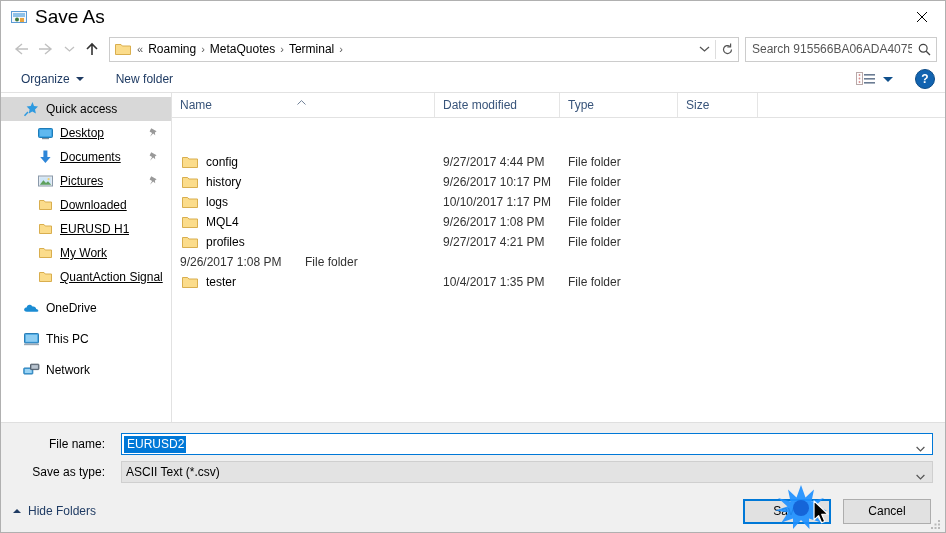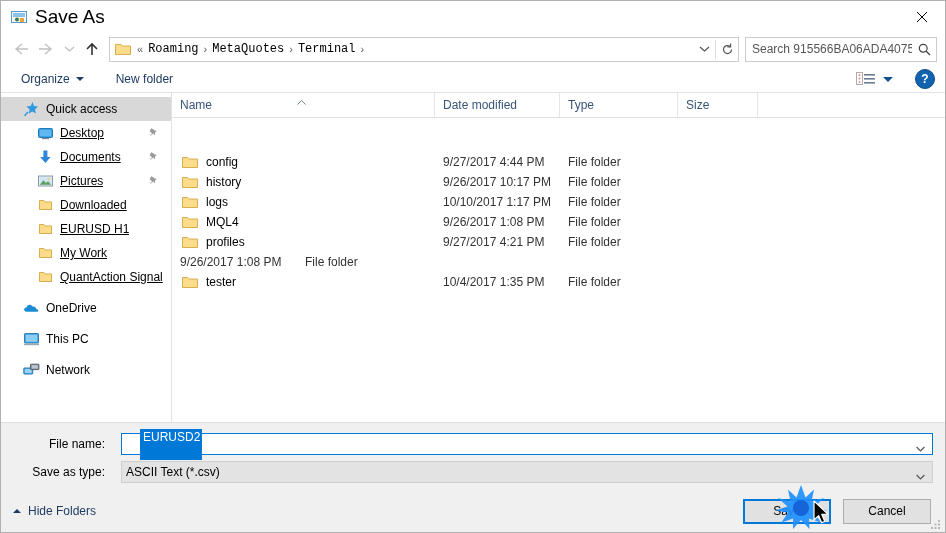--- a/index.html
+++ b/index.html
@@ -93,21 +93,20 @@
     align-items: center;
     flex: 1 1 auto;
     min-width: 0;
     overflow: hidden;
     font-size: 12px;
     color: #000;
     white-space: nowrap;
   }
   .crumb {
     padding: 1px 3px;
-    font-family: Liberation Mono, monospace;
   }
   .crumb-sep {
     color: #5a5a5a;
     padding: 0 2px;
     font-size: 11px;
   }
   .addr-right {
     display: flex; align-items: center; flex: none;
   }
   .addr-chevron, .addr-refresh {
@@ -343,22 +342,22 @@
     background: #e3e3e3;
   }
   .fval {
     font-size: 12px;
     padding-left: 4px;
     color: #000;
   }
   .fval.selected {
     background: #0078d7;
     color: #ffffff;
-    padding: 1px 2px 16px 3px;
-    margin-left: 18px;
+    padding: 1px 2px 2px 3px;
+    margin-left: 2px;
   }
   .fcaret {
     position: absolute;
     right: 7px;
     width: 9px; height: 6px;
   }
 
   
   .footer {
     height: 42px;

